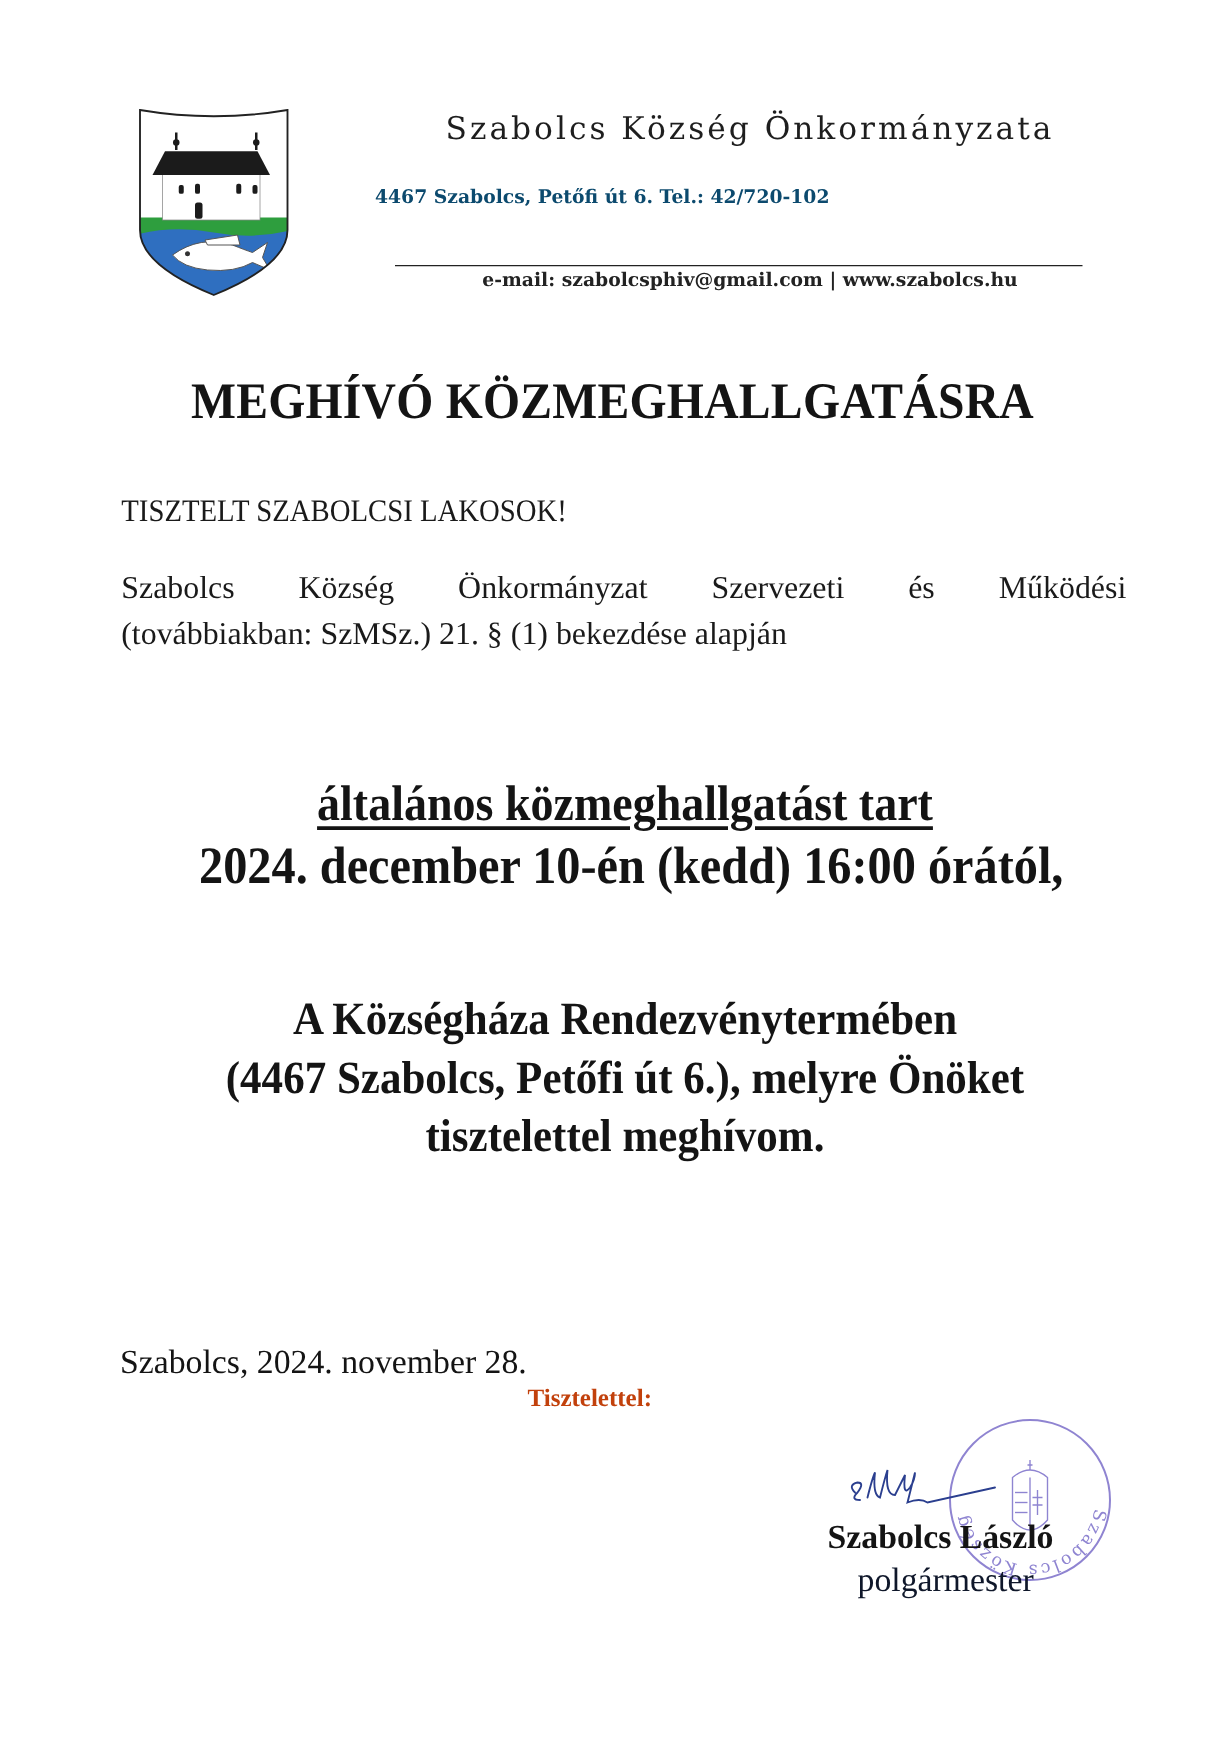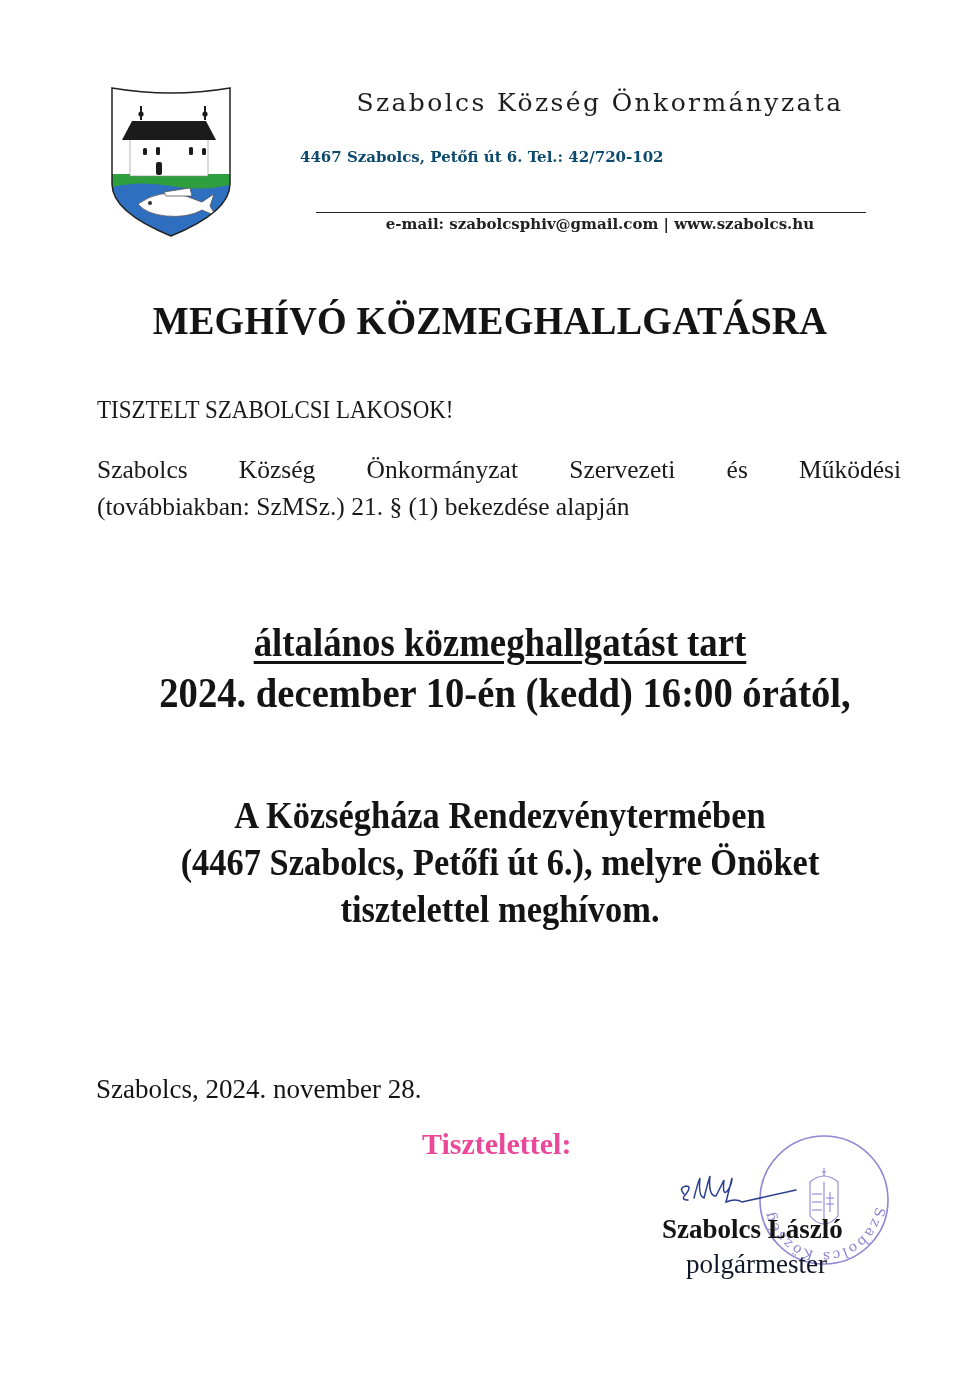--- a/index.html
+++ b/index.html
@@ -23,21 +23,21 @@
     .body-para span.last { text-align-last: left; }
 
     .announce-1 { left: 0; top: 619px; width: 1000px; text-align: center; font-weight: bold; font-size: 40px; color: #141414; transform: scaleX(0.92); }
     .announce-1 span { text-decoration: underline; text-decoration-thickness: 3px; text-underline-offset: 5px; }
     .announce-2 { left: 0; top: 669px; width: 1010px; text-align: center; font-weight: bold; font-size: 42px; color: #141414; transform: scaleX(0.92); }
 
     .venue { left: 0; top: 792px; width: 1000px; text-align: center; font-weight: bold; font-size: 37px; line-height: 47px; color: #141414; transform: scaleX(0.93); }
     .venue div { display: block; }
 
     .date-line { left: 96px; top: 1038px; font-weight: normal; font-size: 27px; color: #141414; margin-top: 36px; }
-    .regards { left: 422px; top: 1108px; font-weight: bold; font-size: 30px; color: #ec4899; margin-top: 19px; }
+    .regards { left: 422px; top: 1108px; font-weight: bold; font-size: 20px; color: #c2410c; }
 
     .stamp { left: 756px; top: 1132px; width: 136px; height: 136px; }
     .signature { left: 676px; top: 1168px; width: 130px; height: 50px; }
     .signer { left: 662px; top: 1214px; font-weight: bold; font-size: 27px; color: #141414; }
     .signer-role { left: 686px; top: 1249px; font-size: 27px; color: #0f172a; }
   </style>
 </head>
 <body>
 
 <div class="abs crest">

